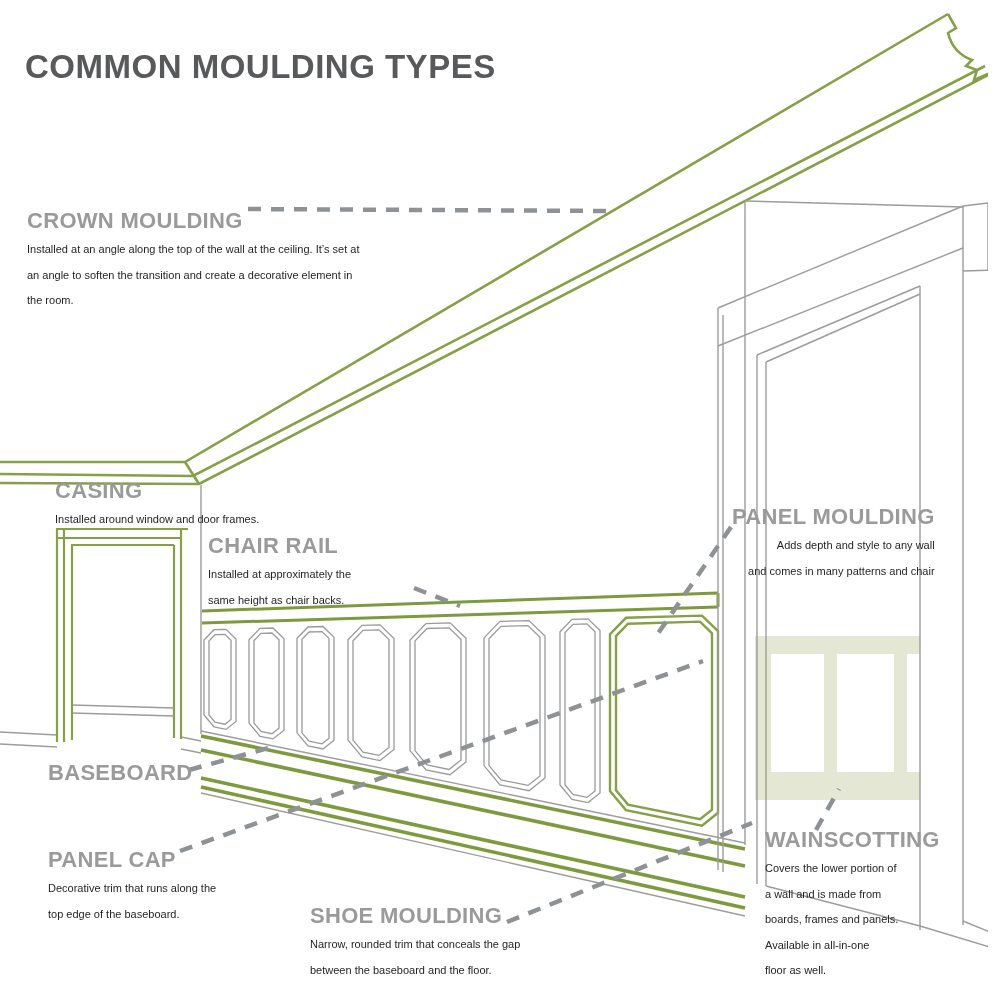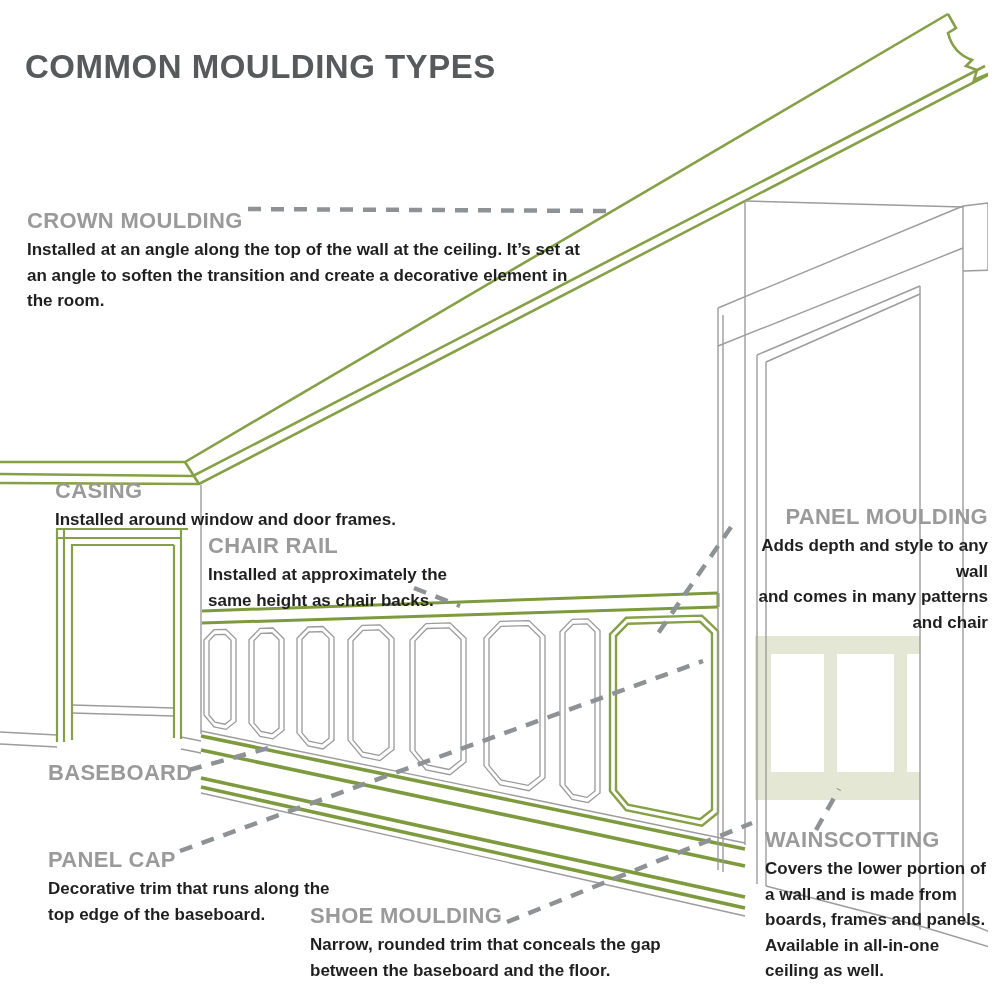--- a/index.html
+++ b/index.html
@@ -21,23 +21,22 @@
   .page-title{
     position:absolute;left:25px;top:48px;margin:0;
     font-size:33px;font-weight:bold;letter-spacing:0.5px;color:var(--title_gray);
   }
   .label{position:absolute;}
   .label .heading{
     font-size:22px;line-height:26px;font-weight:bold;letter-spacing:0.3px;
     color:var(--heading_gray);white-space:pre;
   }
   .label .desc{
-    margin-top:3px;font-size:17px;line-height:25.5px;color:var(--text_dark);
+    margin-top:3px;font-size:11px;line-height:25.5px;color:var(--text_dark);
     white-space:pre-line;
-    font-weight:bold;
   }
   
   .g-crown{stroke:var(--accent_green);stroke-width:2.6;fill:none;}
   .g-rail{stroke:var(--accent_green_dark);stroke-width:3;fill:none;}
   .g-case{stroke:var(--accent_green);stroke-width:2.2;fill:none;}
   .g-base{stroke:var(--accent_green_dark);stroke-width:3.6;fill:none;}
   .g-panel{stroke:var(--accent_green);stroke-width:2.4;fill:none;}
   .gray{stroke:var(--line_gray);stroke-width:1.4;fill:none;}
   .gray-panel{stroke:#9a9a9a;stroke-width:1.3;fill:none;}
   .lead{stroke:var(--leader_gray);stroke-width:4.5;stroke-dasharray:13 10;fill:none;}
@@ -197,16 +196,16 @@
     <div class="desc">Narrow, rounded trim that conceals the gap
 between the baseboard and the floor.</div>
   </div>
 
   <div class="label" style="left:765px;top:827px;">
     <div class="heading">WAINSCOTTING</div>
     <div class="desc">Covers the lower portion of
 a wall and is made from
 boards, frames and panels.
 Available in all-in-one
-ceiling as well.</div>
+floor as well.</div>
   </div>
 
 </div>
 
 </body></html>

